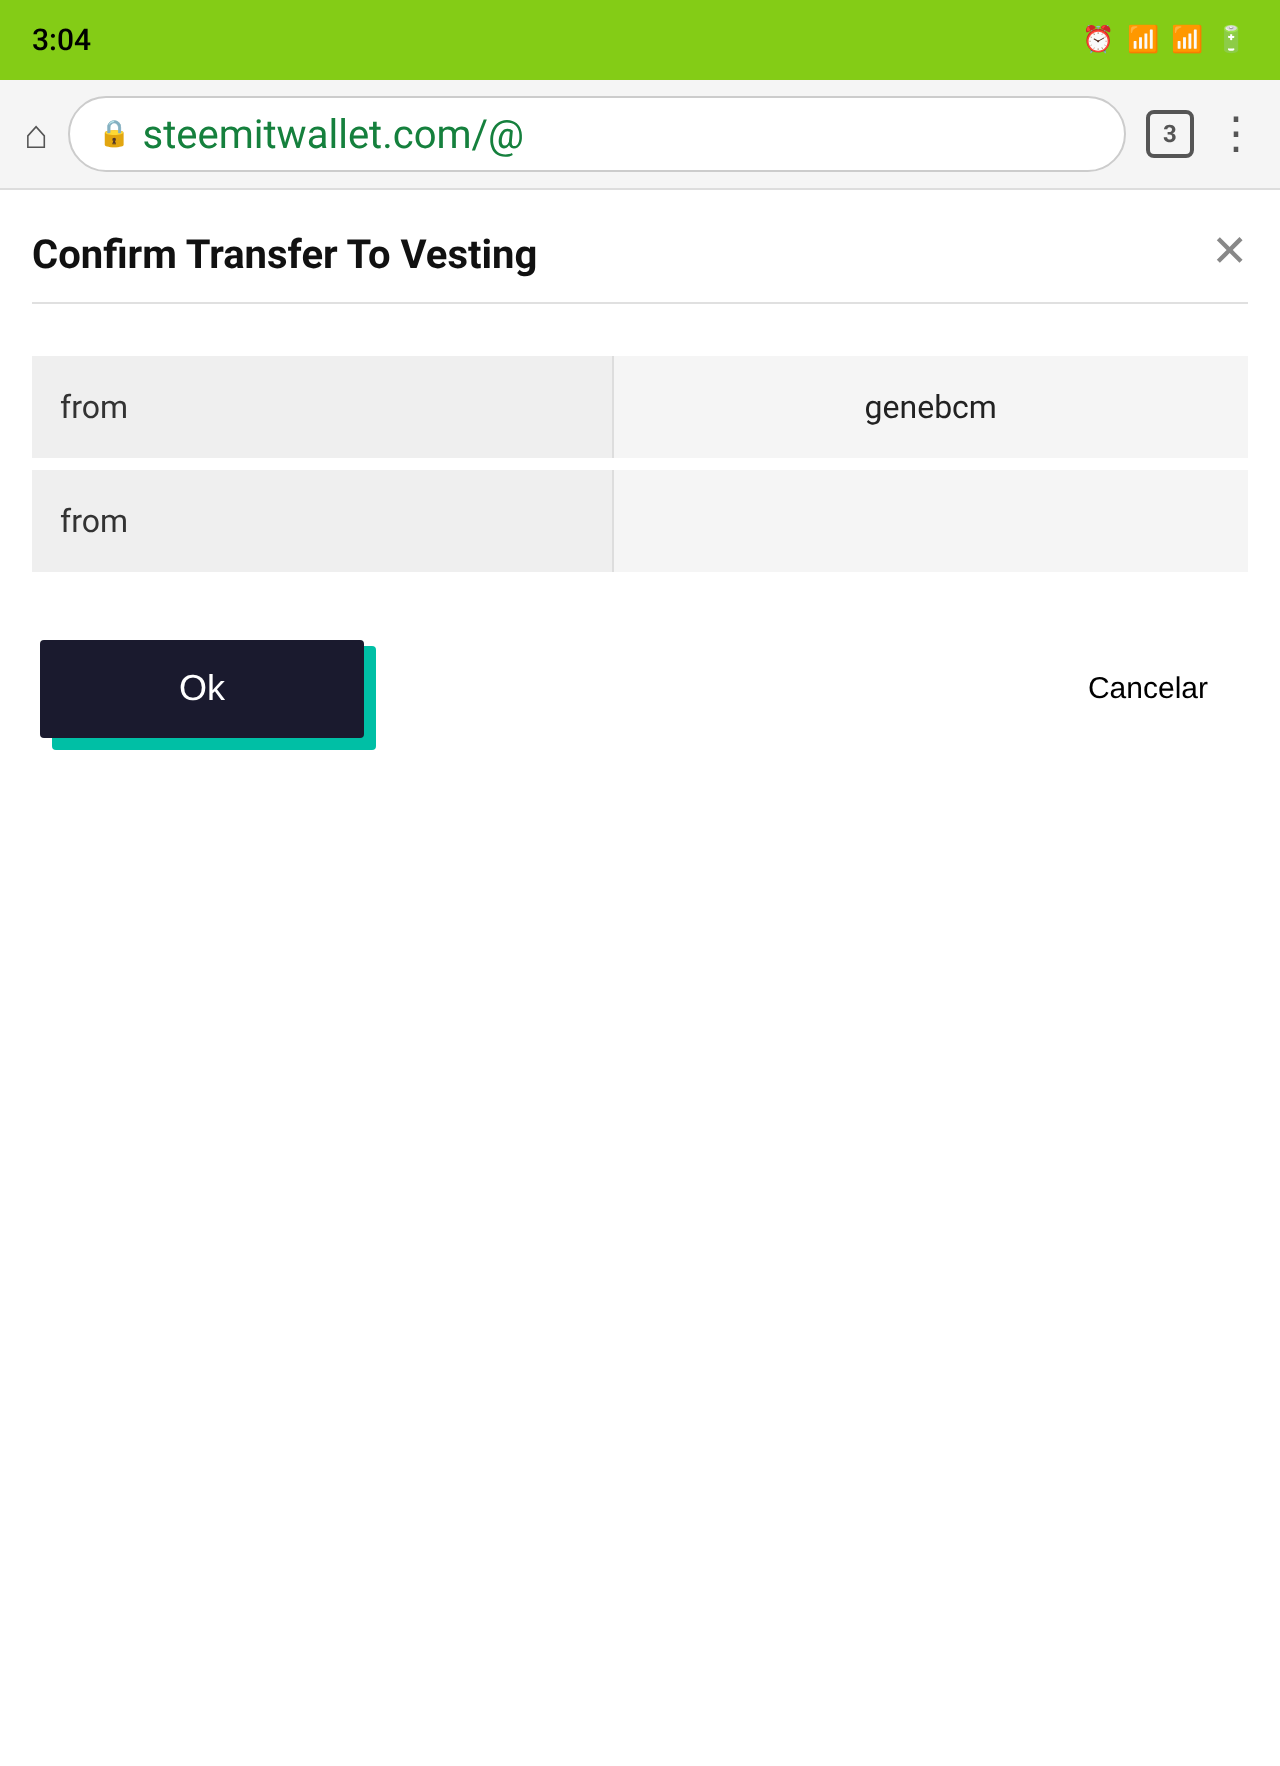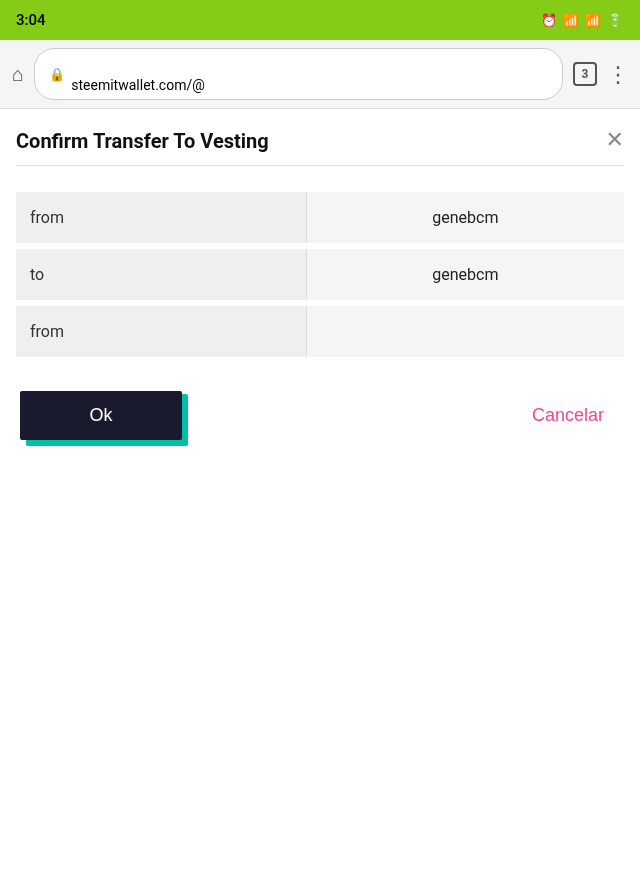--- a/index.html
+++ b/index.html
@@ -59,23 +59,22 @@
       padding: 6px 14px;
       display: flex;
       align-items: center;
       gap: 6px;
     }
     .lock-icon {
       font-size: 13px;
       color: #555;
     }
     .address-text {
-      font-size: 14px;
-      color: #000000;
-      margin-top: 22px;
+      font-size: 20px;
+      color: #15803d;
     }
     .tab-badge {
       border: 2px solid #555;
       border-radius: 4px;
       width: 24px;
       height: 24px;
       display: flex;
       align-items: center;
       justify-content: center;
       font-size: 12px;
@@ -96,21 +95,21 @@
     }
 
     
     .dialog {
       background: #fff;
       border-radius: 4px;
     }
 
     .dialog-header {
       display: flex;
-      align-items: flex-start;
+      align-items: center;
       justify-content: space-between;
       padding-bottom: 12px;
       border-bottom: 1px solid #e0e0e0;
       margin-bottom: 20px;
     }
 
     .dialog-title {
       font-size: 20px;
       font-weight: 700;
       color: #111;
@@ -190,22 +189,22 @@
       font-weight: 500;
       border-radius: 2px;
       cursor: pointer;
       min-width: 162px;
       text-align: center;
     }
 
     .cancel-btn {
       background: transparent;
       border: none;
-      font-size: 18px;
-      color: #ec4899;
+      font-size: 15px;
+      color: #000000;
       cursor: pointer;
       padding: 14px 16px;
     }
   </style>
 </head>
 <body>
 
 <div class="status-bar">
   <span class="status-time">3:04</span>
   <div class="status-icons">
@@ -234,24 +233,20 @@
       <span class="close-btn">✕</span>
     </div>
 
     <table class="info-table">
       <tbody>
         <tr class="info-row">
           <td class="info-label">from</td>
           <td class="info-value">genebcm</td>
         </tr>
         <tr class="info-row">
-          <td class="info-label">to</td>
-          <td class="info-value">genebcm</td>
-        </tr>
-        <tr class="info-row">
           <td class="info-label">from</td>
           <td class="info-value"></td>
         </tr>
       </tbody>
     </table>
 
     <div class="buttons-area">
       <div class="ok-btn-wrapper">
         <div class="ok-btn-shadow"></div>
         <button class="ok-btn">Ok</button>

